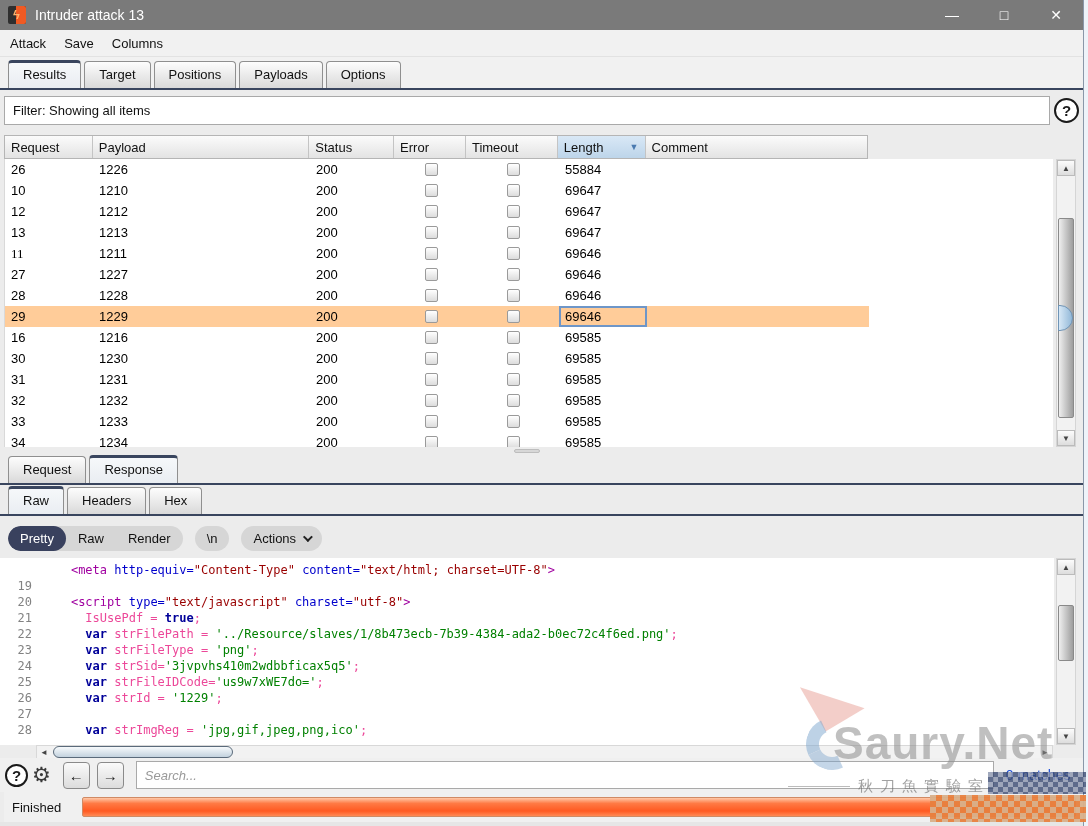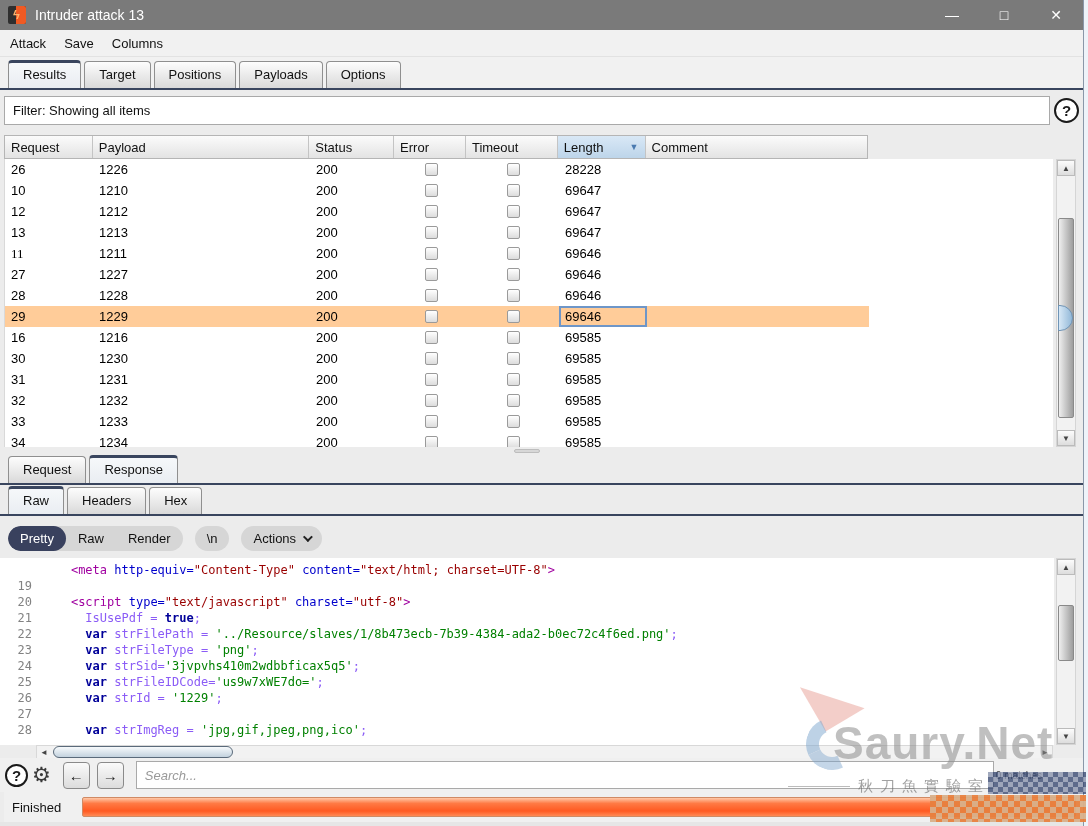--- a/index.html
+++ b/index.html
@@ -70,35 +70,35 @@
   
   .editor { left:0; top:558px; width:1054px; height:187px; background:#fff; overflow:hidden; font-family:"DejaVu Sans Mono", monospace; font-size:12px; line-height:16px; padding-top:4px; }
   .cline { display:flex; height:16px; white-space:pre; }
   .gut { width:32px; text-align:right; color:#828282; flex:none; }
   .ccode { padding-left:10px; }
   .tk-tag { color:#a000a0; }
   .tk-attr { color:#0000cc; }
   .tk-val { color:#990000; }
   .tk-kw { color:#000099; font-weight:bold; }
   .tk-str { color:#008000; }
-  .tk-plain { color:#8b5cf6; }
+  .tk-plain { color:#ec4899; }
 
   
   .hscroll { left:36px; top:745px; width:1017px; height:14px; background:#f2f2f2; border:1px solid #d8d8d8; display:flex; align-items:center; }
   .hbtn { width:14px; height:12px; display:flex; align-items:center; justify-content:center; font-size:8px; color:#444; }
   .hthumb { width:180px; height:12px; margin-left:2px; background:linear-gradient(#f7fafc,#c3d2de); border:1px solid #5a6a7a; border-radius:7px; }
   .hbtn.right { margin-left:auto; }
 
   
   .search-row { left:0; top:758px; width:1083px; height:34px; background:#f0f0f0; display:flex; align-items:center; }
   .gear { font-size:21px; color:#3a3a3a; margin-left:4px; }
   .nav-btn { width:27px; height:27px; border:1px solid #8a8a8a; border-radius:4px; background:linear-gradient(#fafafa,#dcdcdc); display:flex; align-items:center; justify-content:center; font-size:15px; color:#222; }
   .search-input { margin-left:12px; width:858px; height:28px; border:1px solid #a9a9a9; background:#fff; font-size:13px; font-style:italic; color:#888; padding-left:8px; font-family:"Liberation Sans", sans-serif; }
   .search-input::placeholder { color:#999; font-style:italic; }
-  .matches { margin-left:2px; font-size:10px; color:#404040; }
+  .matches { margin-left:12px; font-size:14px; color:#1d4ed8; }
 
   
   .status-row { left:4px; top:792px; width:1083px; height:30px; background:#f0f0f0; display:flex; align-items:center; }
   .status-label { font-size:13px; color:#111; margin-left:8px; width:70px; }
   .progress { width:994px; height:20px; border:1px solid #d08a64; background:linear-gradient(#ffc9a8,#ff7a45 30%,#ff5a22 72%,#ff8a55); border-radius:2px; }
   .bottom-strip { left:0; top:822px; width:1083px; height:4px; background:#e6e6e6; }
 
   
   .edge-strip { left:1083px; top:0; width:5px; height:826px; background:#eef3f9; border-left:1px solid #8a97a8; }
 
@@ -164,21 +164,21 @@
     <div class="trow">
       <div class="td " style="width: 88px;">26</div>
       <div class="td " style="width: 217px;">1226</div>
       <div class="td " style="width: 85px;">200</div>
       <div class="td ctr" style="width: 72px;">
         <div class="cbx"></div>
       </div>
       <div class="td ctr" style="width: 92px;">
         <div class="cbx"></div>
       </div>
-      <div class="td " style="width: 88px;">28228</div>
+      <div class="td " style="width: 88px;">55884</div>
       <div class="td " style="width: 222px;"></div>
     </div>
     <div class="trow">
       <div class="td " style="width: 88px;">10</div>
       <div class="td " style="width: 217px;">1210</div>
       <div class="td " style="width: 85px;">200</div>
       <div class="td ctr" style="width: 72px;">
         <div class="cbx"></div>
       </div>
       <div class="td ctr" style="width: 92px;">

